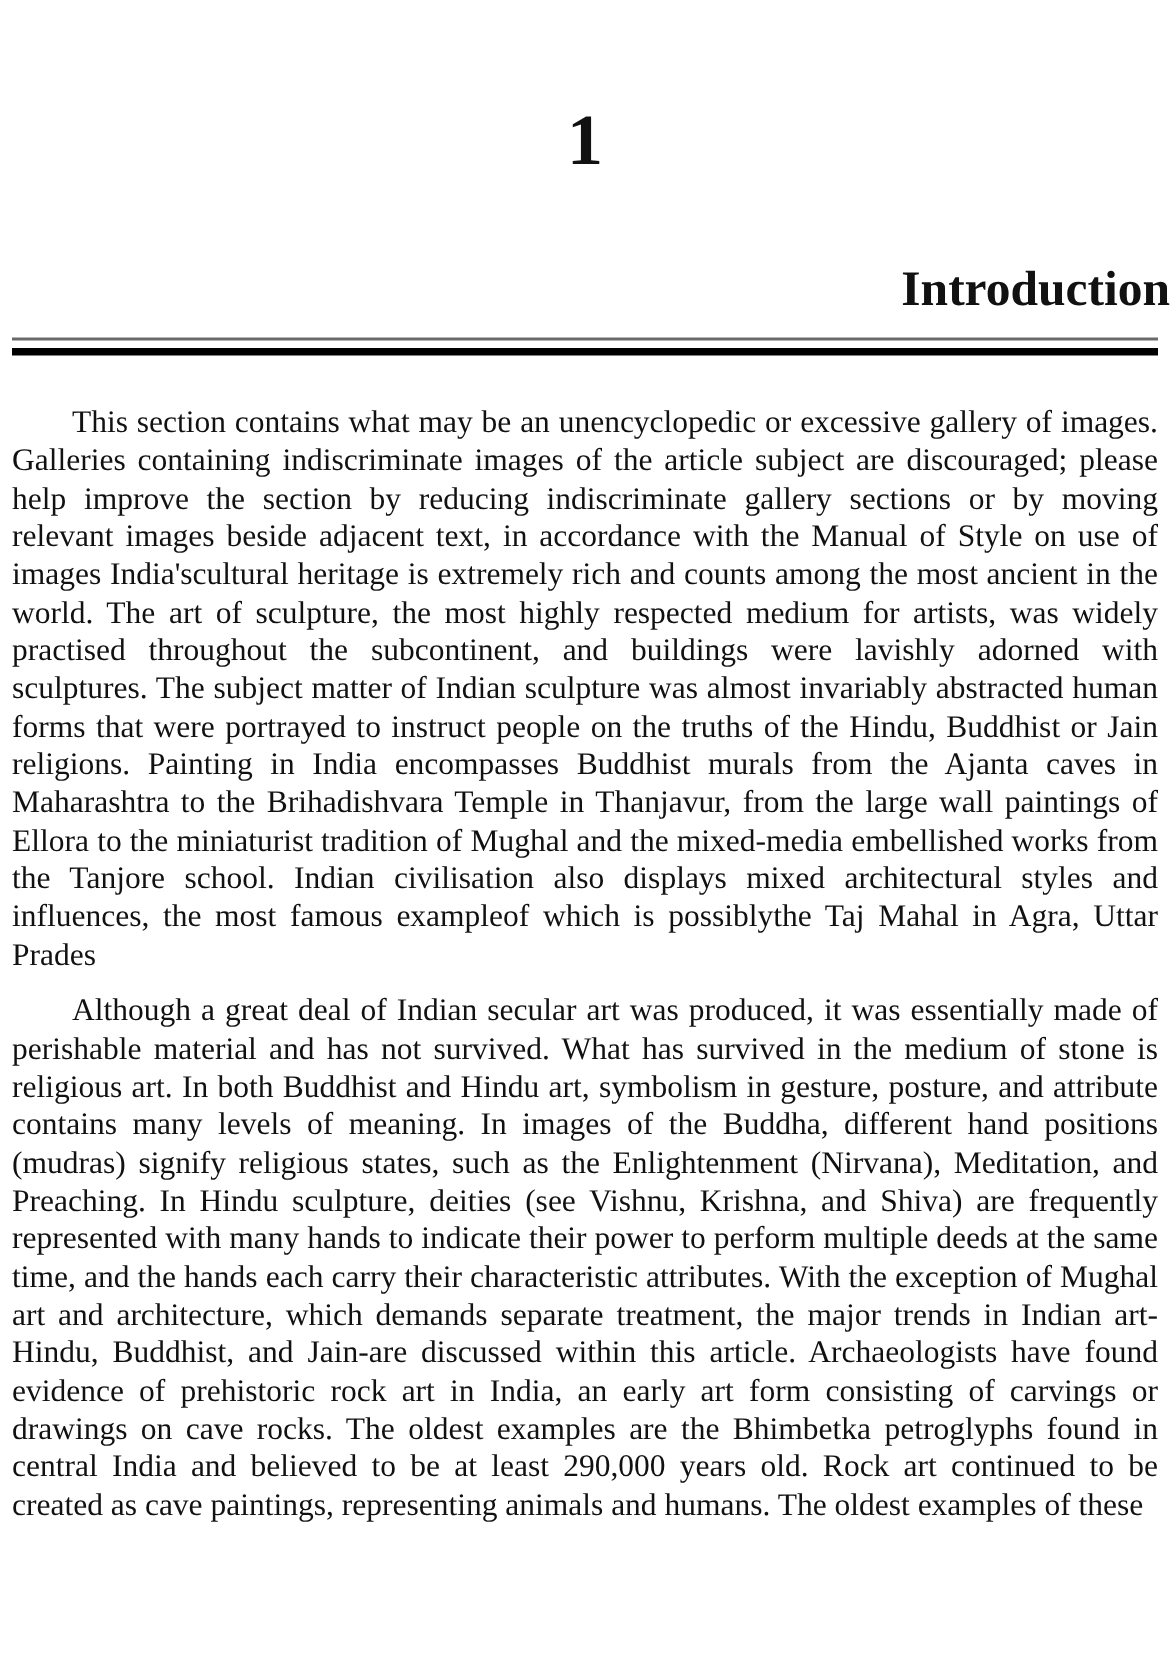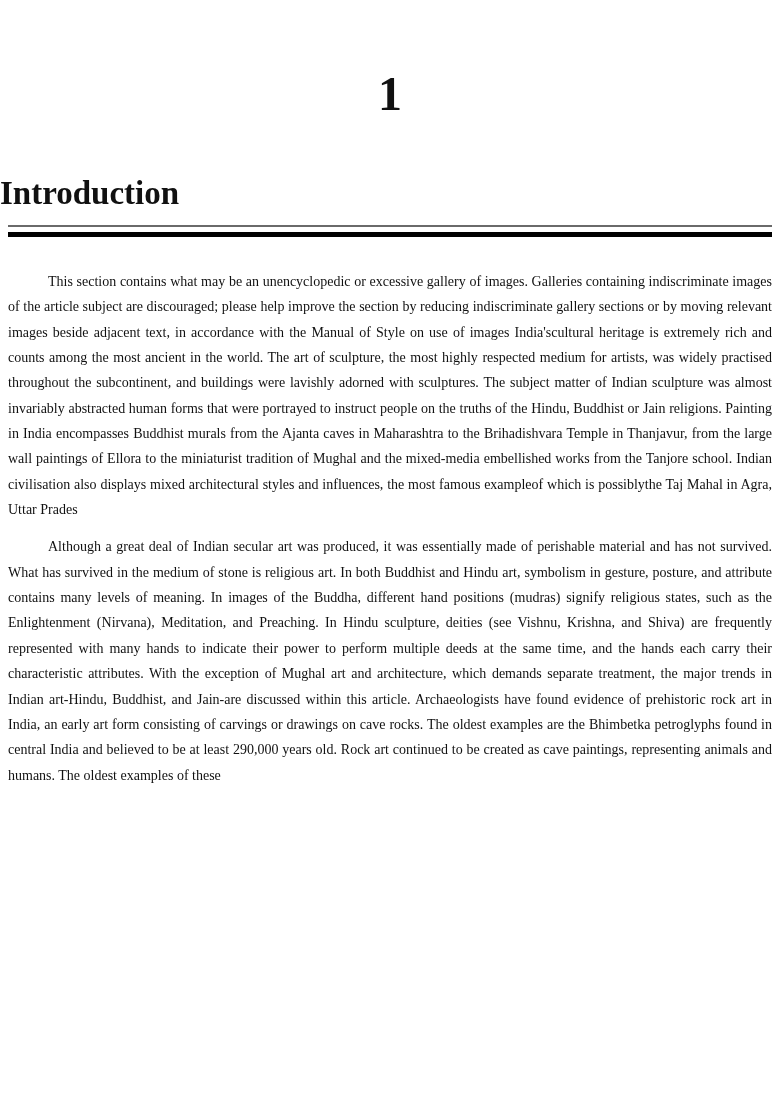--- a/index.html
+++ b/index.html
@@ -23,21 +23,21 @@
     text-align: center;
     font-weight: bold;
     font-size: 48px;
     line-height: 56px;
   }
   .chapter-title {
     position: absolute;
     left: 0;
     width: 780px;
     top: 172px;
-    text-align: left;
+    text-align: right;
     font-weight: bold;
     font-size: 33px;
     line-height: 42px;
   }
   .rule-thin {
     position: absolute;
     left: 8px;
     width: 764px;
     top: 225px;
     height: 2px;
@@ -52,21 +52,21 @@
     background: #000000;
   }
   .body-text {
     position: absolute;
     left: 8px;
     top: 269px;
     width: 764px;
   }
   .para {
     margin: 0 0 12px 0;
-    font-size: 14px;
+    font-size: 21px;
     line-height: 25.35px;
     text-align: justify;
     text-indent: 40px;
     hyphens: none;
   }
 </style>
 </head>
 <body>
 
 <div class="chapter-number">1</div>

